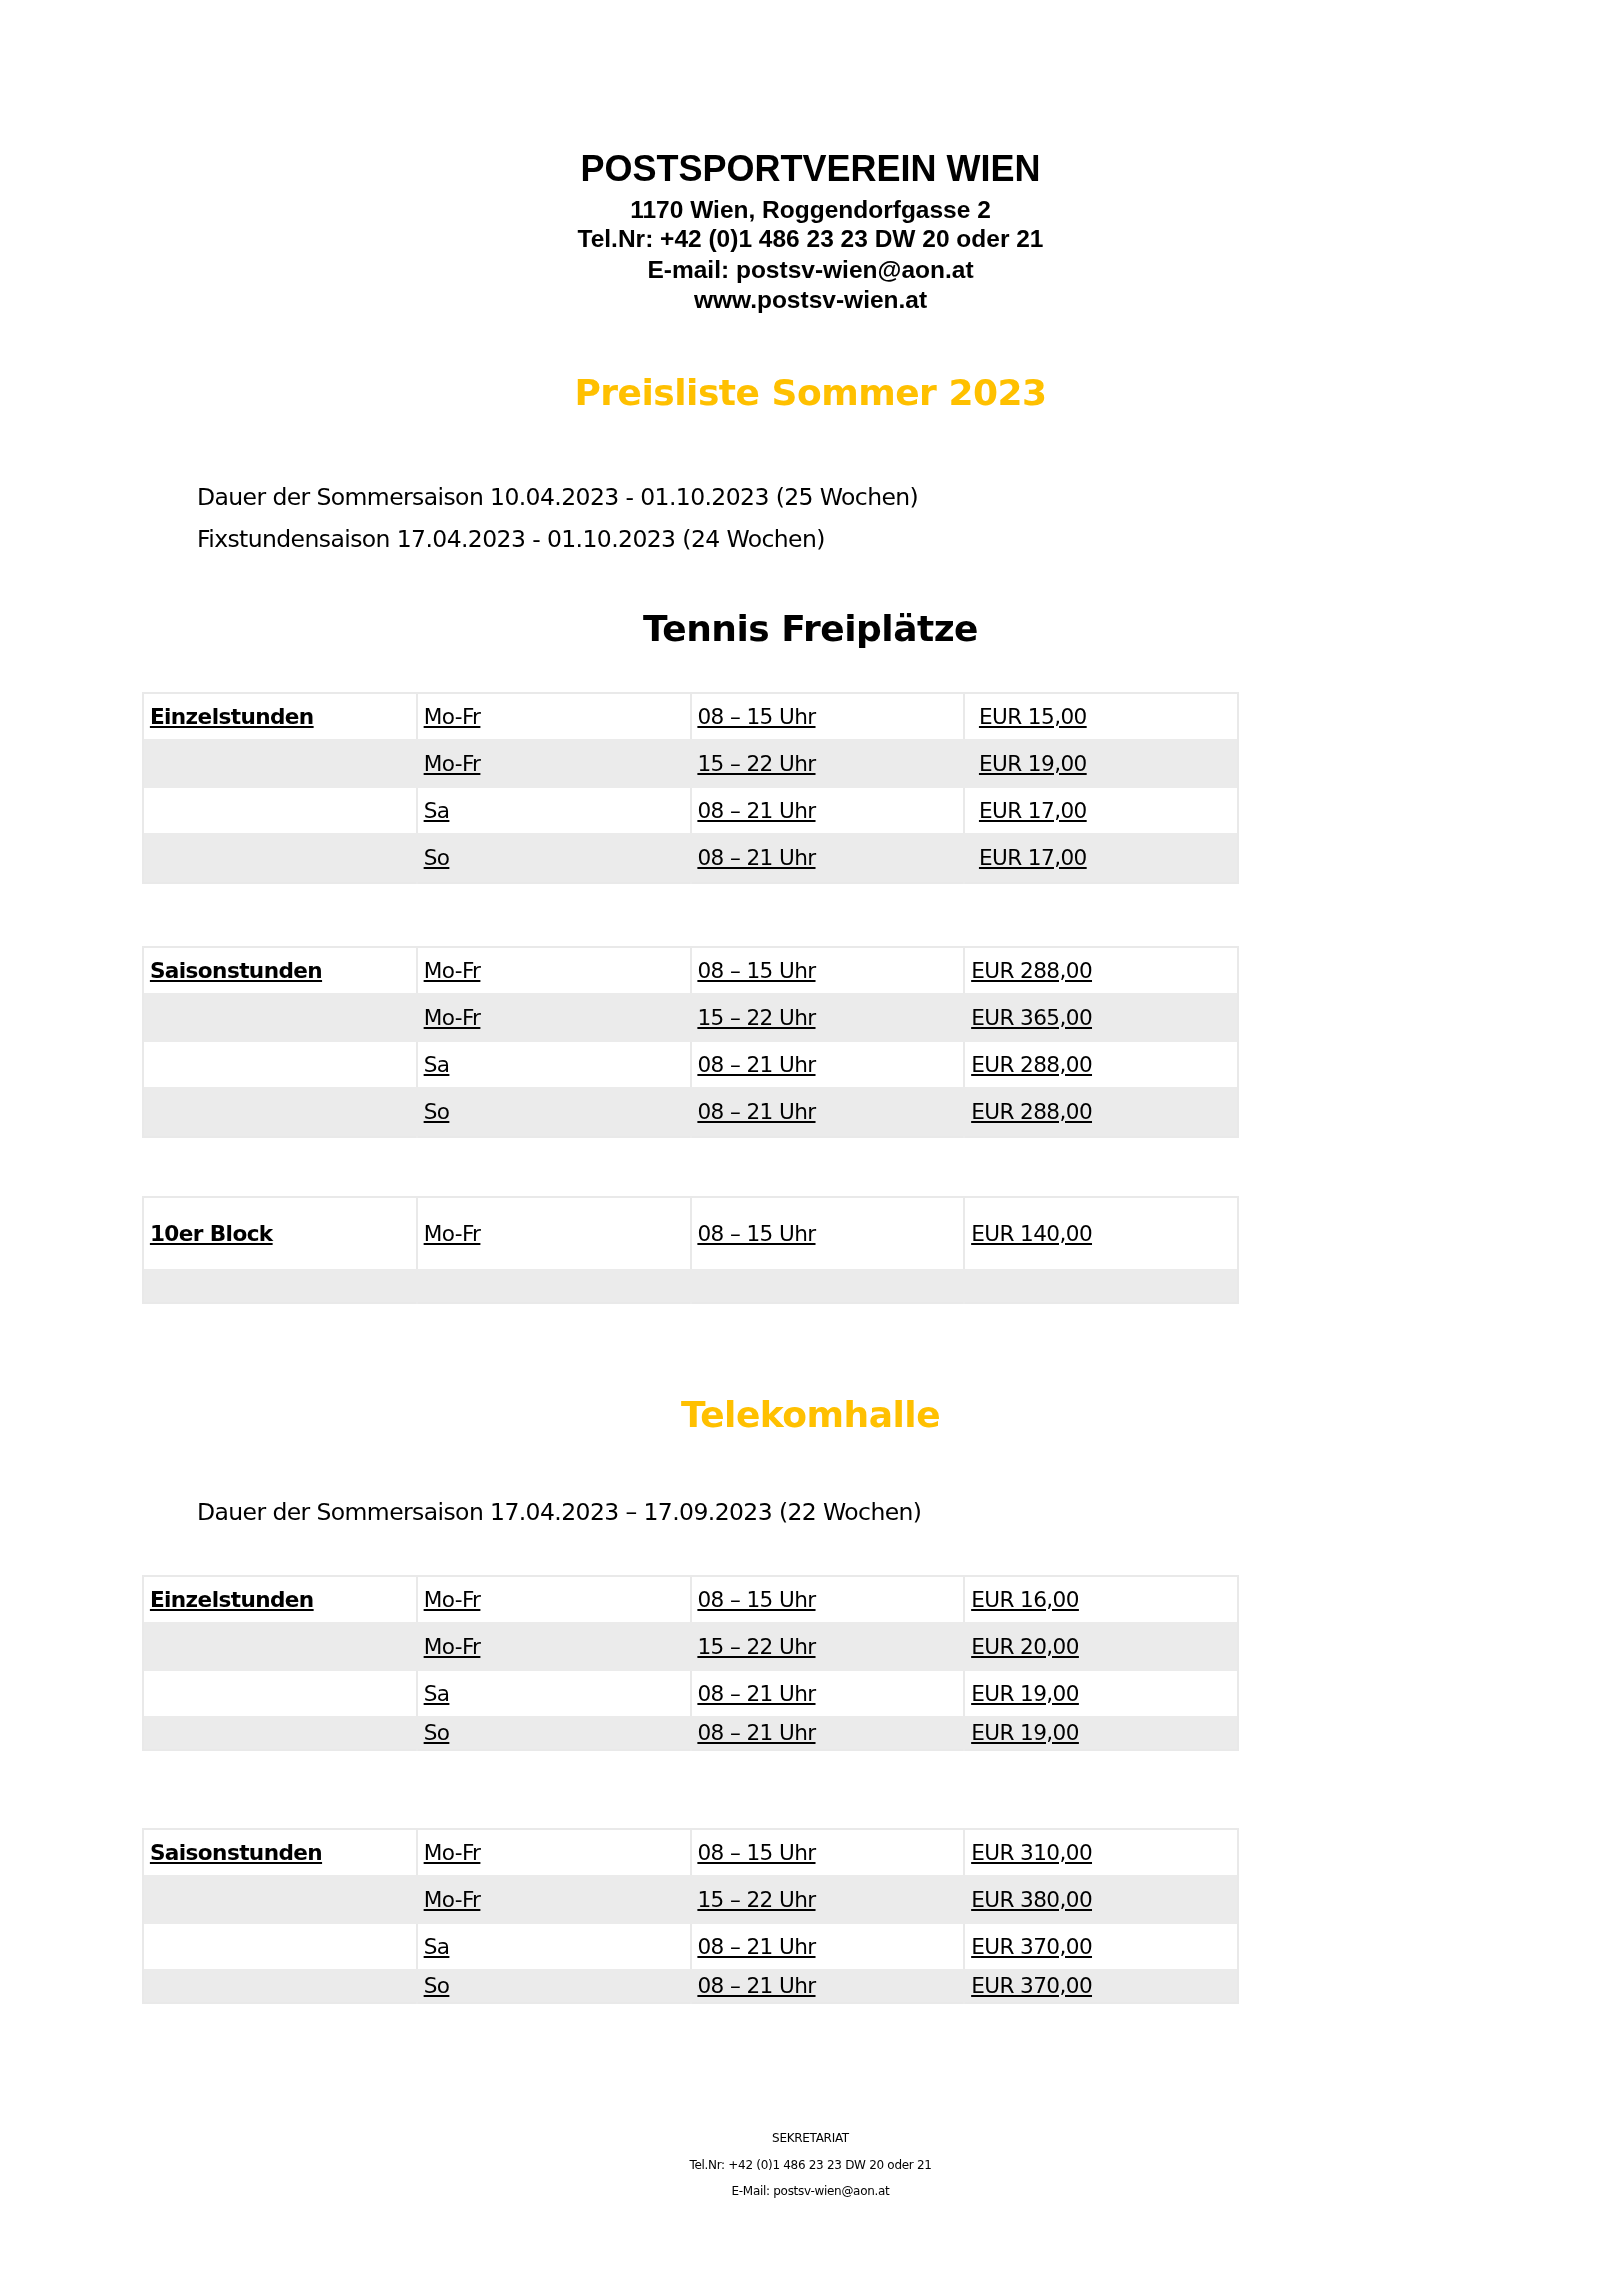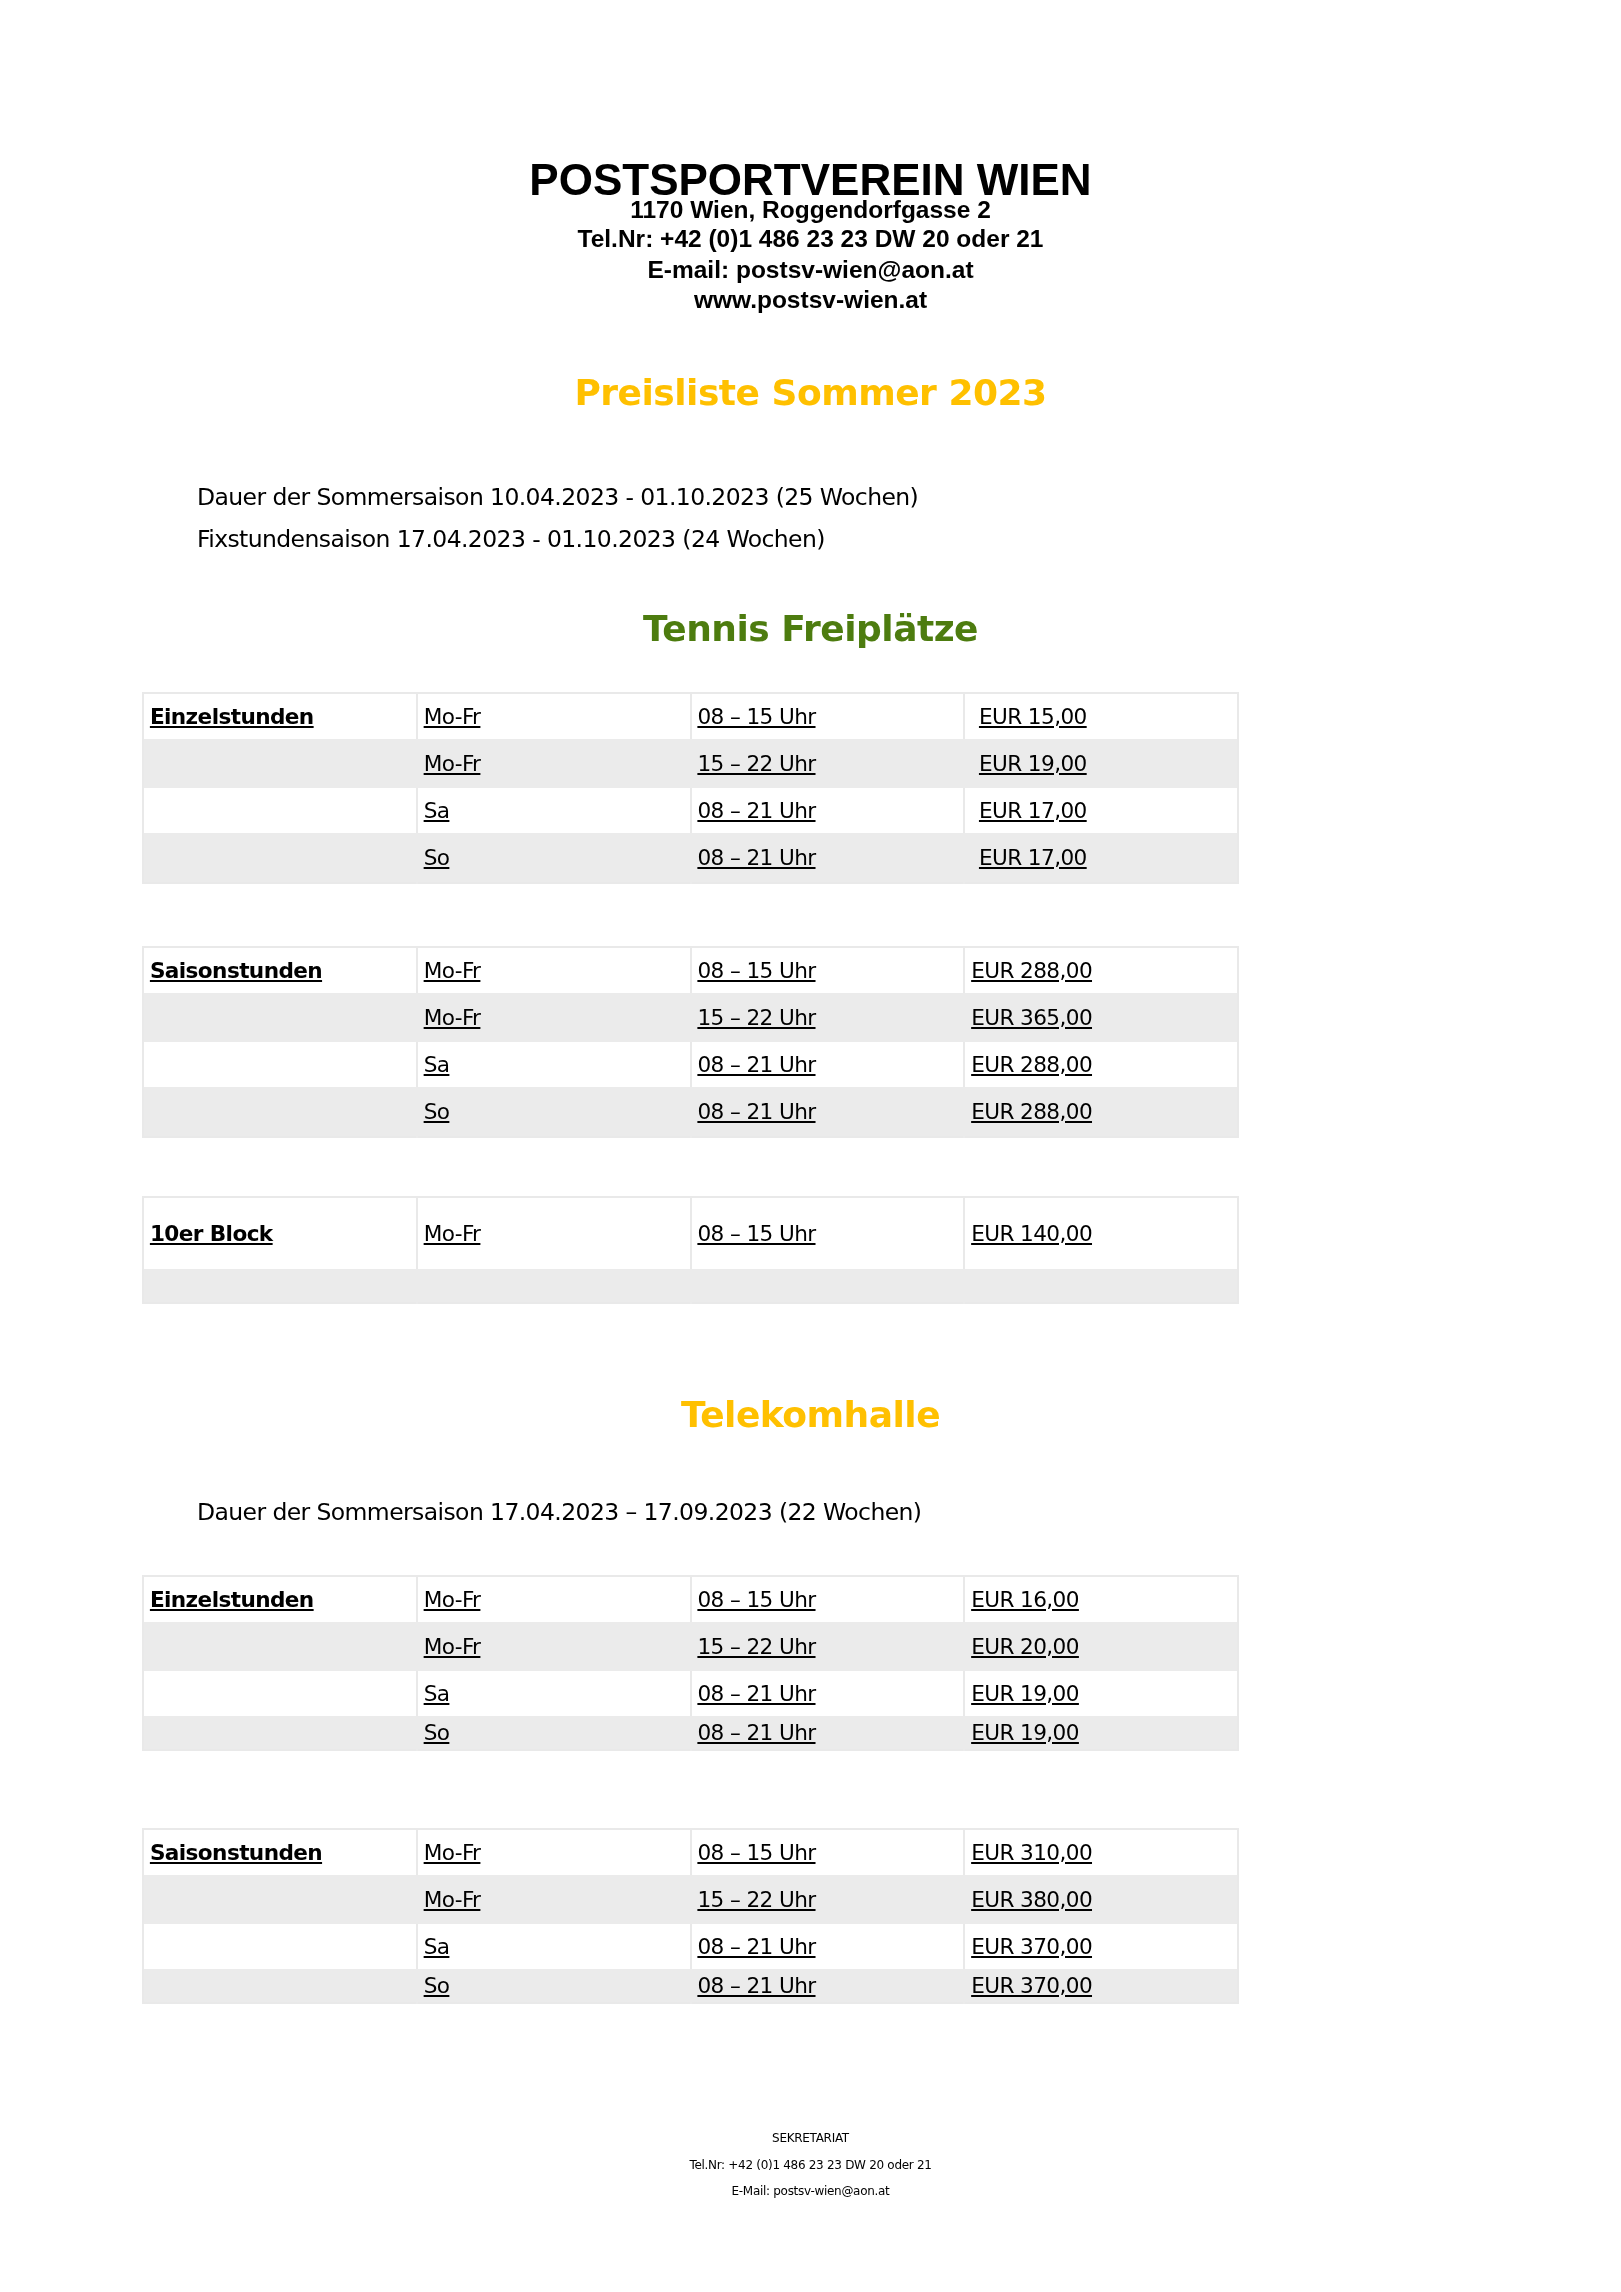--- a/index.html
+++ b/index.html
@@ -1,19 +1,19 @@
 <!DOCTYPE html>
 <html><head>
 <meta charset="utf-8">
 <style>
   html, body { margin: 0; padding: 0; background: #ffffff; }
   body { width: 1621px; height: 2293px; position: relative; overflow: hidden; color: #000; }
   .abs { position: absolute; left: 0; width: 1621px; text-align: center; white-space: nowrap; }
   .arial { font-family: "Liberation Sans", sans-serif; font-weight: bold; }
-  #org-title { top: 147px; font-size: 44px; line-height: 43px; margin-top: 11px; }
+  #org-title { top: 147px; font-size: 36px; line-height: 43px; }
   .org-line { font-size: 24.5px; line-height: 29px; }
   #org-address { top: 195px; }
   #org-phone { top: 224px; }
   #org-email { top: 255px; }
   #org-web { top: 285px; }
   .gold { color: #FFC000; font-family: "DejaVu Sans", sans-serif; font-weight: bold; font-size: 36px; line-height: 45px; letter-spacing: -0.5px; }
   #doc-title { top: 370px; }
   #section-tennis { top: 606px; }
   #section-telekom { top: 1392px; }
   .season { position: absolute; left: 149px; font-family: "DejaVu Sans", sans-serif; font-weight: normal; font-size: 23.5px; line-height: 31px; letter-spacing: -0.6px; white-space: nowrap; margin-left: 48px; }
@@ -47,21 +47,21 @@
 <div class="abs arial org-line" id="org-address">1170 Wien, Roggendorfgasse 2</div>
 <div class="abs arial org-line" id="org-phone">Tel.Nr: +42 (0)1 486 23 23 DW 20 oder 21</div>
 <div class="abs arial org-line" id="org-email">E-mail: postsv-wien@aon.at</div>
 <div class="abs arial org-line" id="org-web">www.postsv-wien.at</div>
 
 <div class="abs gold" id="doc-title" style="color: rgb(255, 192, 0);">Preisliste Sommer 2023</div>
 
 <div class="season" id="season-1">Dauer der Sommersaison 10.04.2023 - 01.10.2023 (25 Wochen)</div>
 <div class="season" id="season-2">Fixstundensaison 17.04.2023 - 01.10.2023 (24 Wochen)</div>
 
-<div class="abs gold" id="section-tennis" style="color: #4d7c0f;">Tennis Freiplätze</div>
+<div class="abs gold" id="section-tennis" style="color: #000000;">Tennis Freiplätze</div>
 
 <table class="prices" id="t-tennis-einzel">
   <colgroup>
       <col>
       <col>
       <col>
       <col>
     </colgroup>
   <tbody>
       <tr class="r47">

